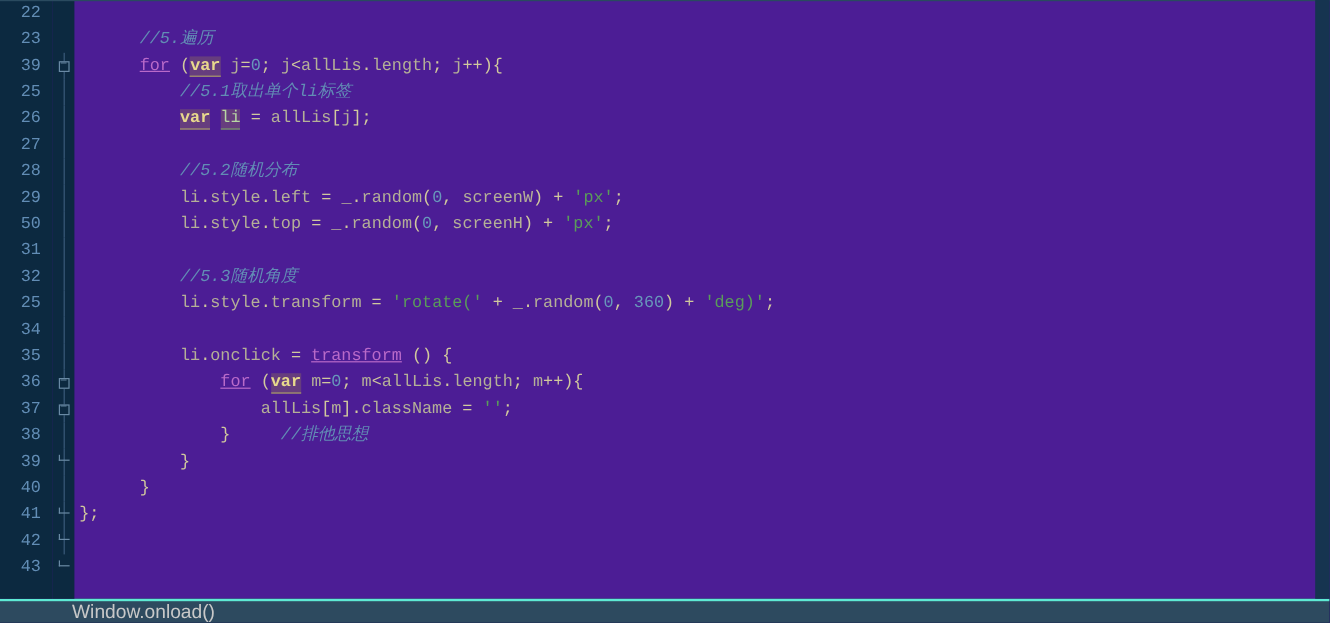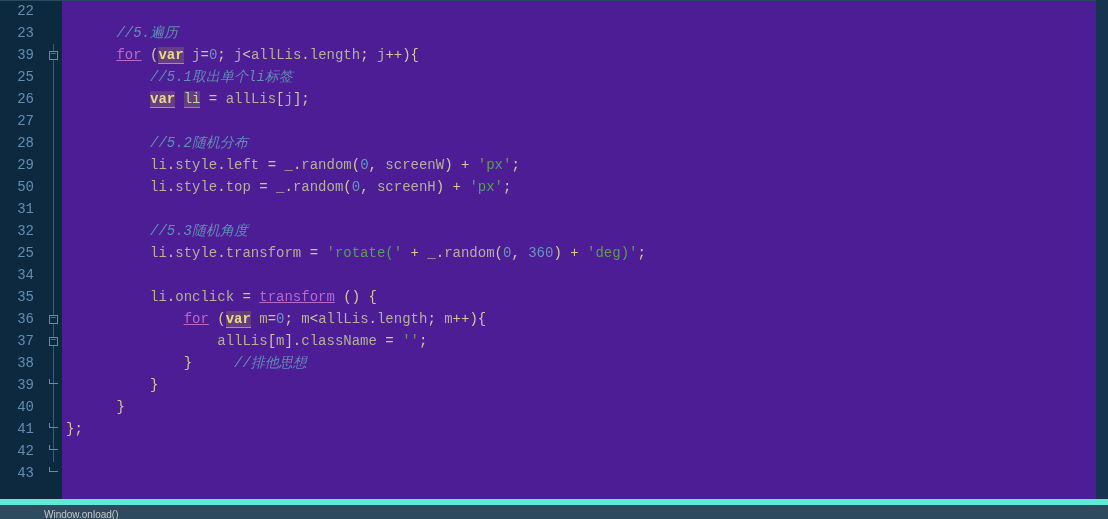--- a/index.html
+++ b/index.html
@@ -83,24 +83,24 @@
     .c-varname { color: #b8d7a3; border-bottom: 1px solid #7a9a6b; background: rgba(180,160,60,0.25); }
     .c-comment { color: #628db5; font-style: italic; }
     .c-num { color: #6897bb; }
     .c-id { color: #b5b097; }
     .c-str { color: #5a9c5a; }
     .c-op { color: #d1c99d; }
     .c-paren { color: #d1c99d; }
     .statusbar {
       height: 20px;
       background: #2d4a5f;
-      border-top: 6px solid #5eead4;
+      border-top: 2px solid #5eead4;
       color: #c8c8c8;
-      font-size: 10px;
-      padding-left: 44px;
+      font-size: 16px;
+      padding-left: 60px;
       line-height: 20px;
       font-family: 'Segoe UI', sans-serif;
     }
     .top-border {
       border-top: 1px solid #2a4a5f;
       position: absolute;
       left: 0; right: 0; top: 0;
     }
     .scrollbar-v {
       position: absolute;

